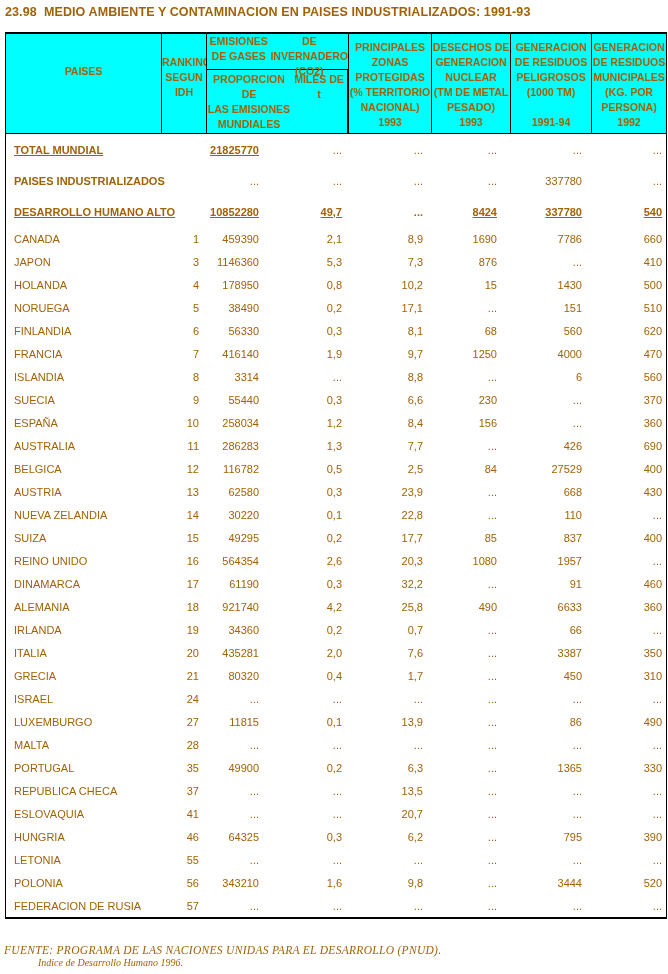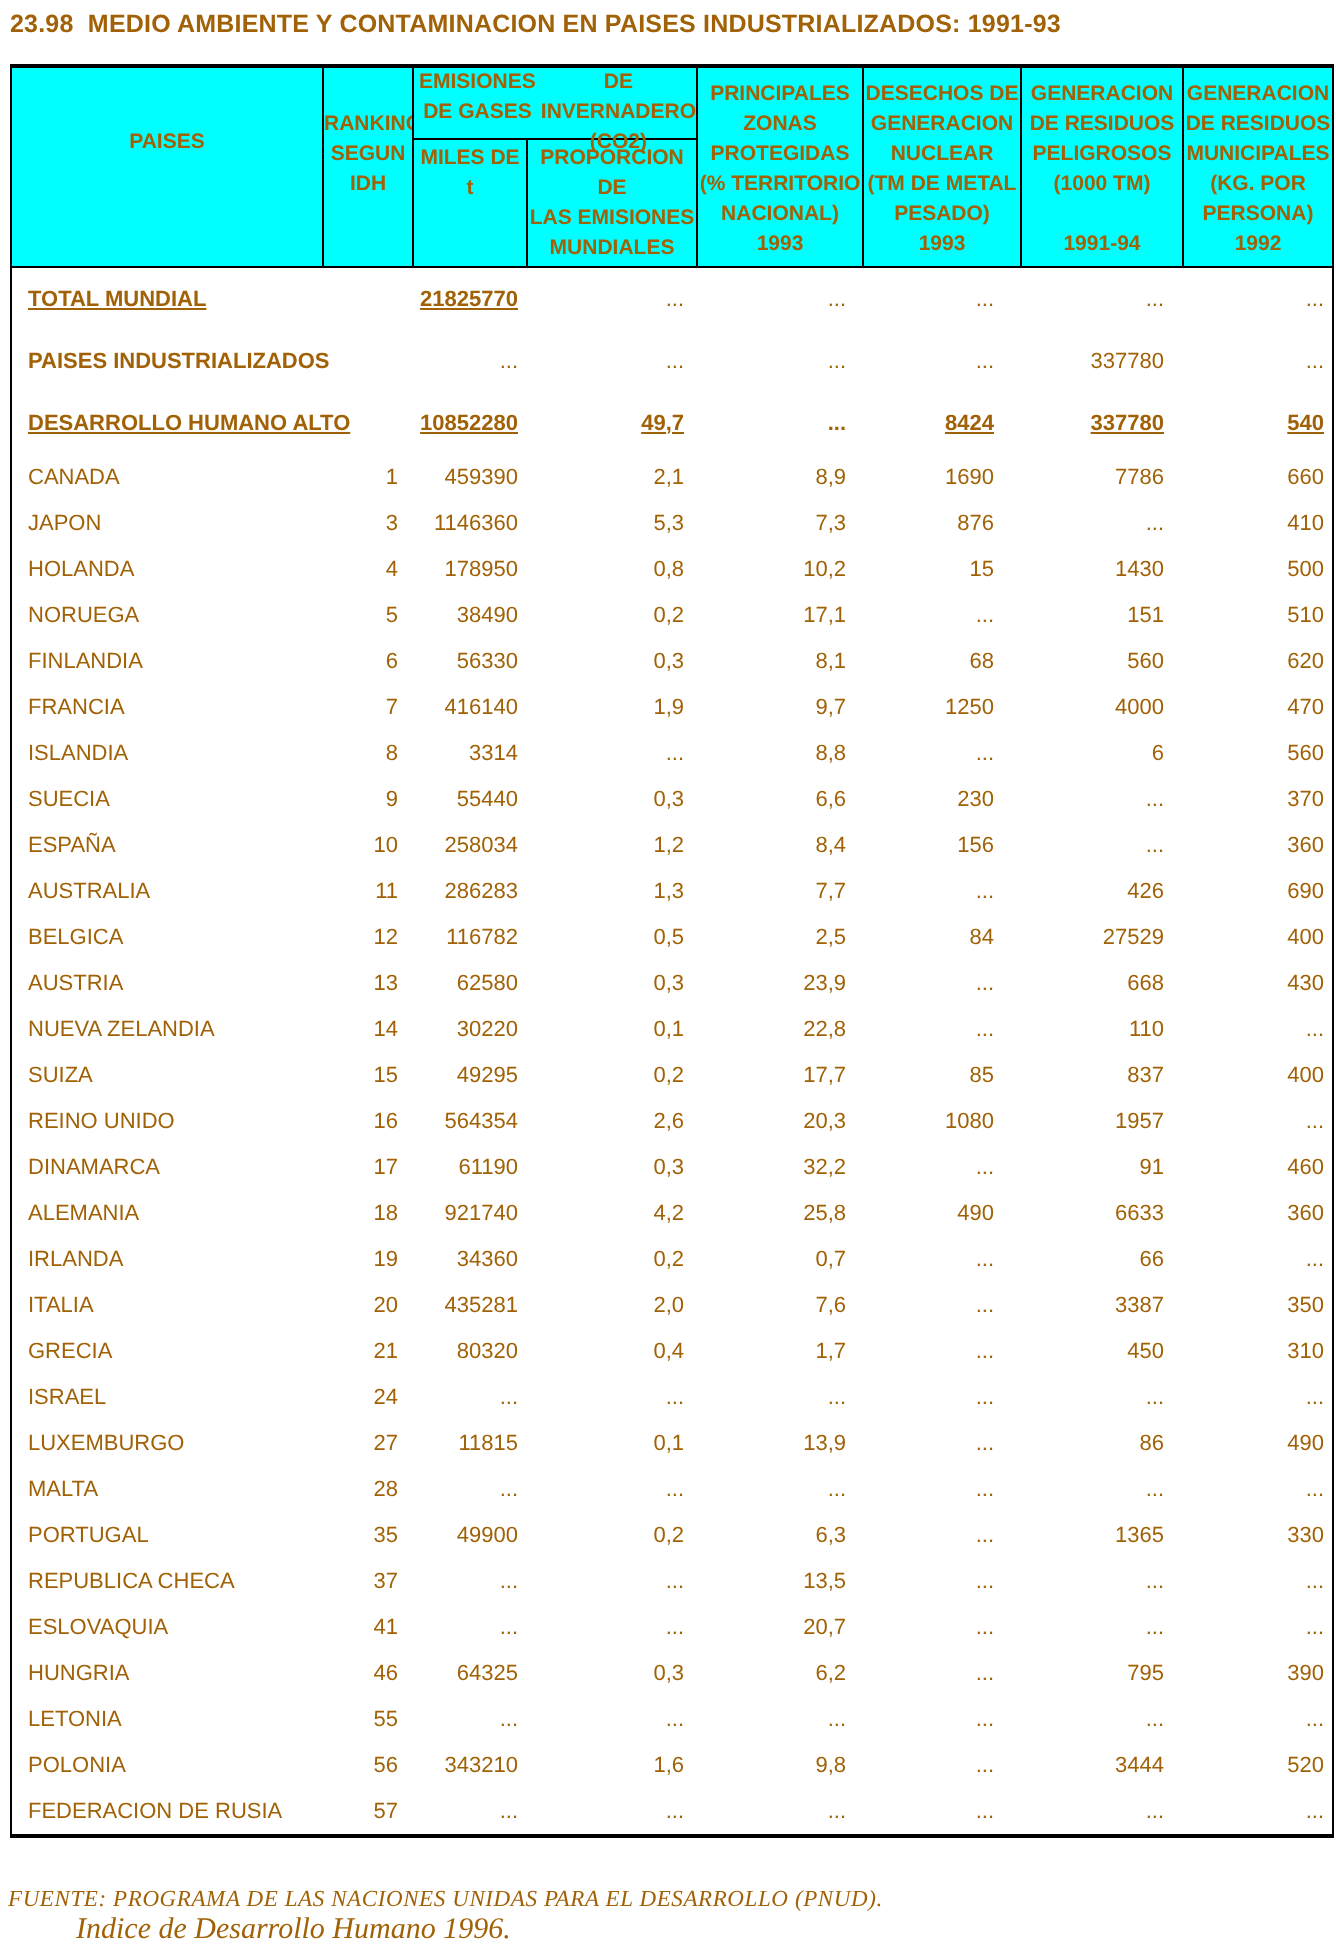--- a/index.html
+++ b/index.html
@@ -71,21 +71,21 @@
   .row.total .name, .row.industr .name, .row.alto .name { font-weight:bold; }
   .row.total .name, .row.alto .name { text-decoration:underline; }
   .uv { font-weight:bold; text-decoration:underline; }
   .row.alto .dots { font-weight:bold; }
   
   .footer {
     position:absolute; left:4px; top:944px; width:660px;
     font-family:"Liberation Serif", serif; font-style:italic;
   }
   .footer .l1 { font-size:11.5px; letter-spacing:0.3px; }
-  .footer .l2 { font-size:15px; padding-left:34px; margin-top:1px; }
+  .footer .l2 { font-size:10px; padding-left:34px; margin-top:1px; }
 </style>
 </head>
 <body>
 
 <div class="page">
 
   <div class="title">23.98  MEDIO AMBIENTE Y CONTAMINACION EN PAISES INDUSTRIALIZADOS: 1991-93</div>
 
   <div class="table">
 
@@ -97,29 +97,29 @@
         <span>RANKING</span>
         <span>SEGUN</span>
         <span>IDH</span>
       </div>
       <div class="hcell h-emis bl">
         <div class="group-title">
           <span>EMISIONES DE GASES</span>
           <span>DE INVERNADERO (CO2)</span>
         </div>
         <div class="group-sub">
-          <div class="subcell sub-miles">
-            <span>MILES DE</span>
-            <span>t</span>
-            <span class="year">1993</span>
-          </div>
           <div class="subcell sub-prop">
             <span>PROPORCION DE</span>
             <span>LAS EMISIONES</span>
             <span>MUNDIALES</span>
+            <span class="year">1993</span>
+          </div>
+          <div class="subcell sub-miles">
+            <span>MILES DE</span>
+            <span>t</span>
             <span class="year">1993</span>
           </div>
         </div>
       </div>
       <div class="hcell h-zonas bl">
         <span>PRINCIPALES</span>
         <span>ZONAS</span>
         <span>PROTEGIDAS</span>
         <span>(% TERRITORIO</span>
         <span>NACIONAL)</span>

